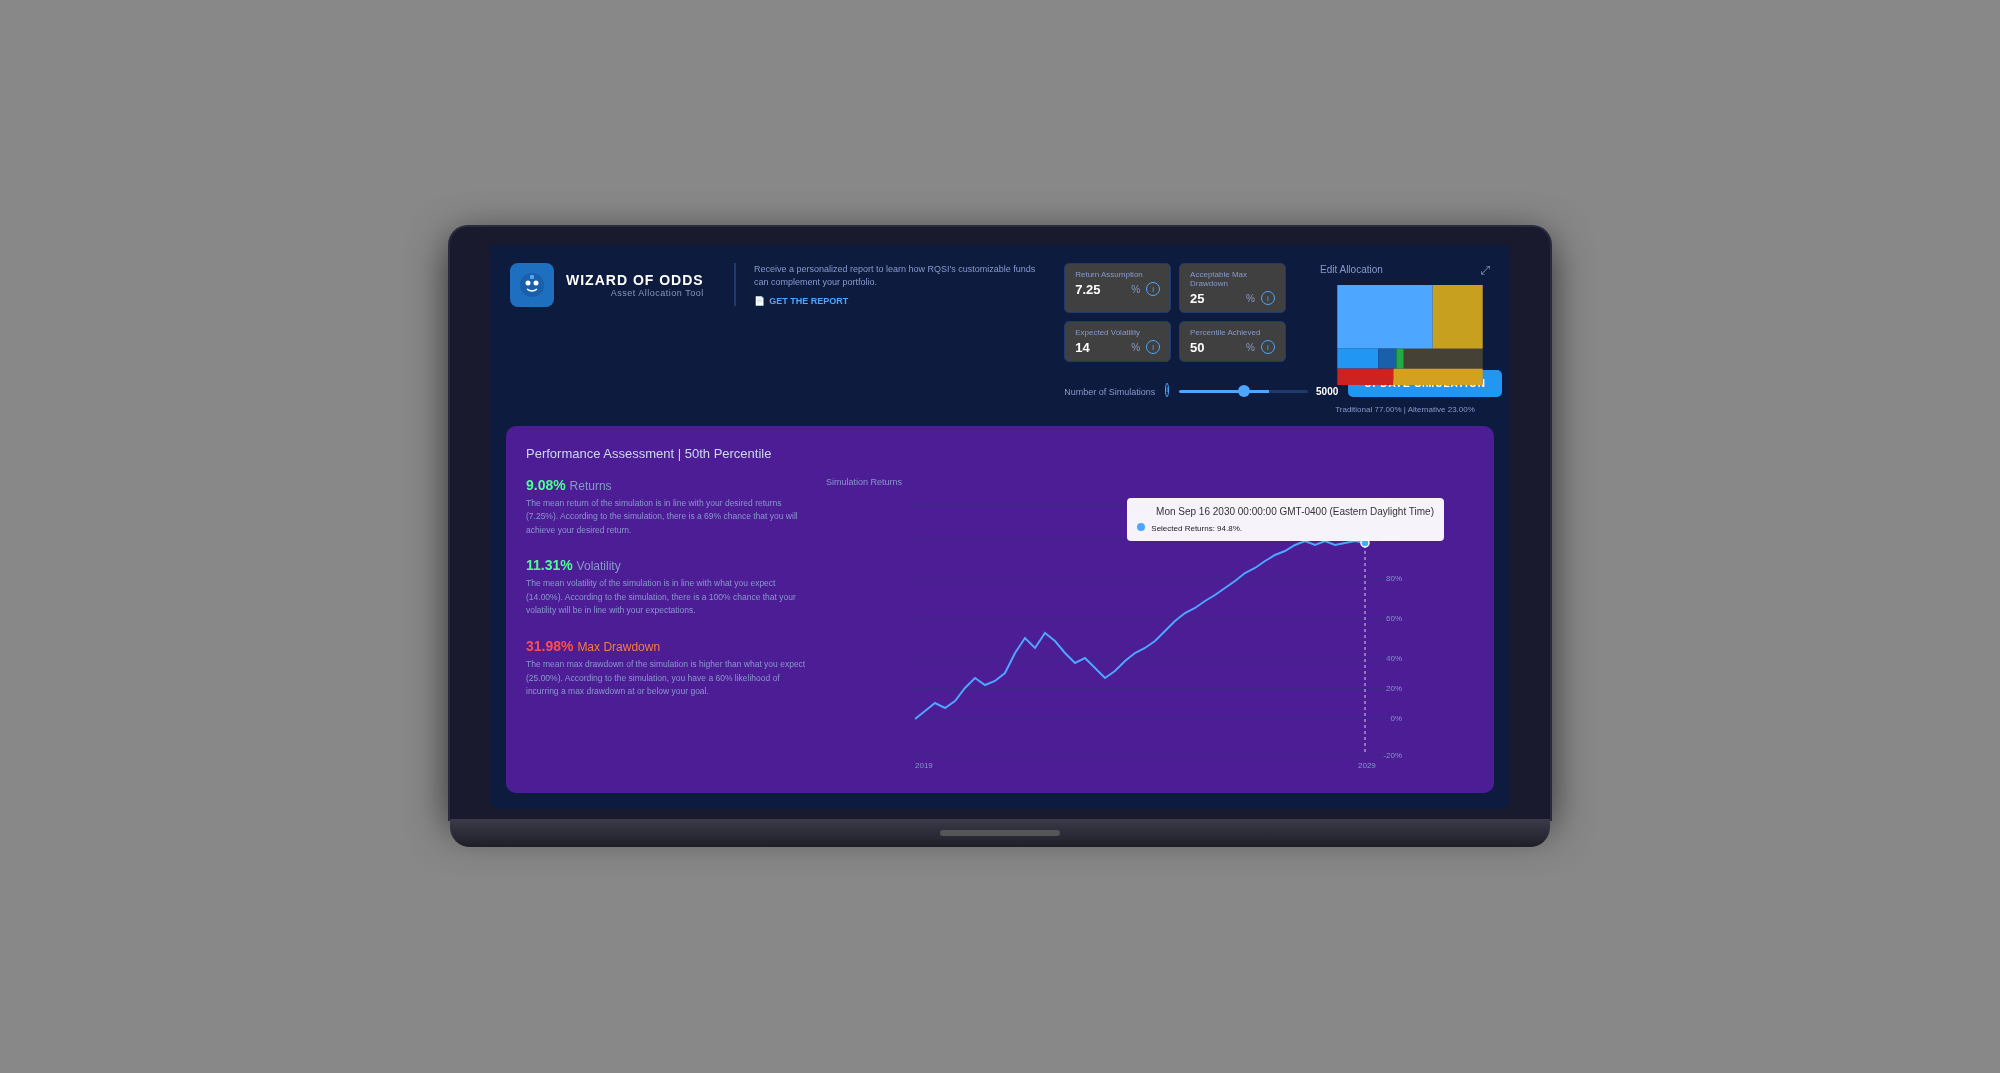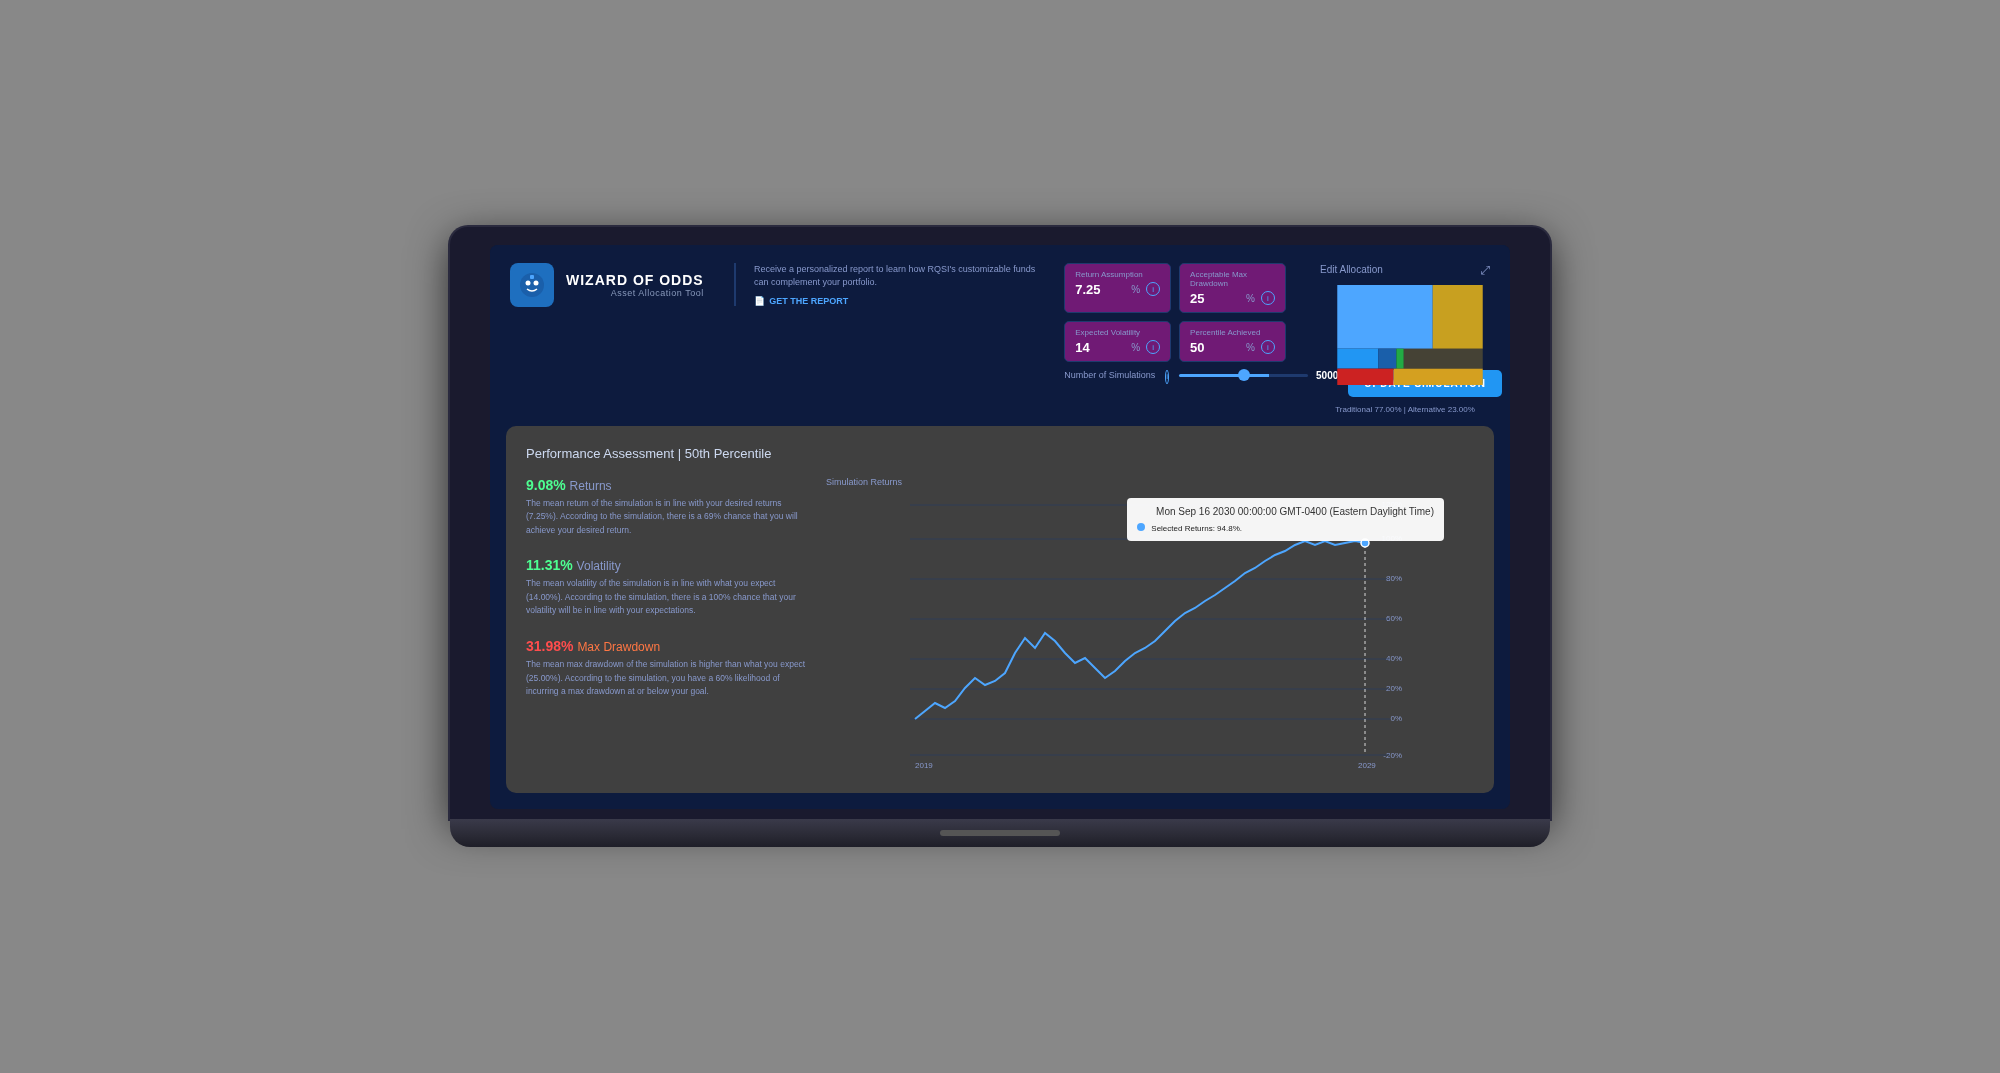--- a/index.html
+++ b/index.html
@@ -114,21 +114,21 @@
     }
 
     .controls {
       display: grid;
       grid-template-columns: 1fr 1fr;
       gap: 8px;
       flex: 1;
     }
 
     .input-field {
-      background: #701a75;
+      background: #404040;
       border: 1px solid #1e3a6e;
       border-radius: 5px;
       padding: 6px 10px;
     }
 
     .input-field label {
       font-size: 8px;
       color: #8899cc;
       display: block;
       margin-bottom: 3px;
@@ -165,21 +165,21 @@
       justify-content: center;
       font-size: 8px;
       color: #4da6ff;
       cursor: pointer;
       margin-left: auto;
     }
 
     .simulations-row {
       grid-column: 1 / -1;
       display: flex;
-      align-items: flex-start;
+      align-items: flex-end;
       gap: 10px;
     }
 
     .sim-label {
       font-size: 9px;
       color: #8899cc;
       white-space: nowrap;
     }
 
     .slider-container {
@@ -257,21 +257,21 @@
     .allocation-legend {
       font-size: 8px;
       color: #8899cc;
       margin-top: 16px;
       text-align: center;
     }
 
     
     .main-content {
       margin: 0 16px 16px;
-      background: #404040;
+      background: #4c1d95;
       border-radius: 10px;
       padding: 20px;
     }
 
     .perf-title {
       font-size: 13px;
       color: #cdd9f0;
       margin-bottom: 16px;
       font-weight: 400;
     }

